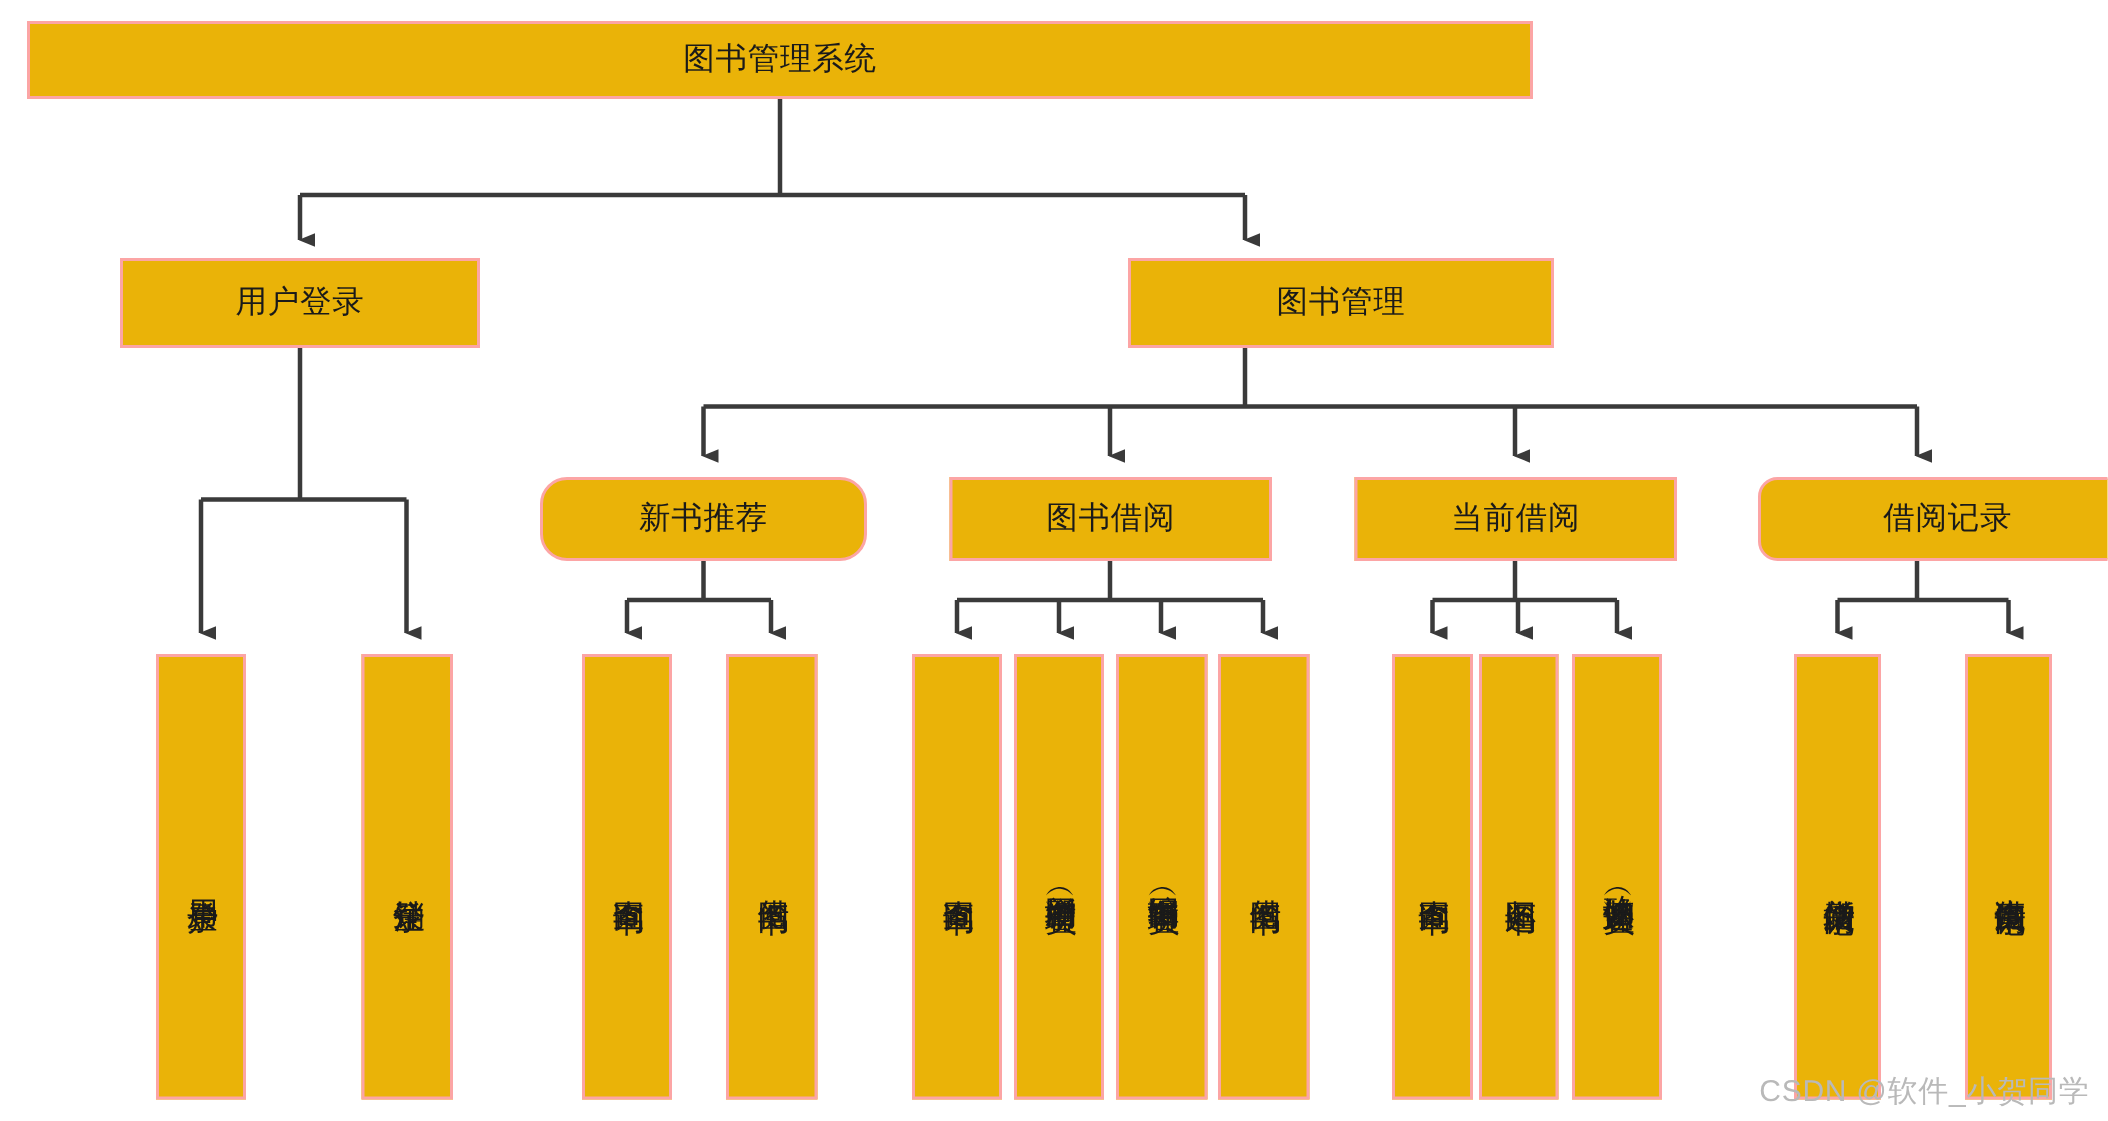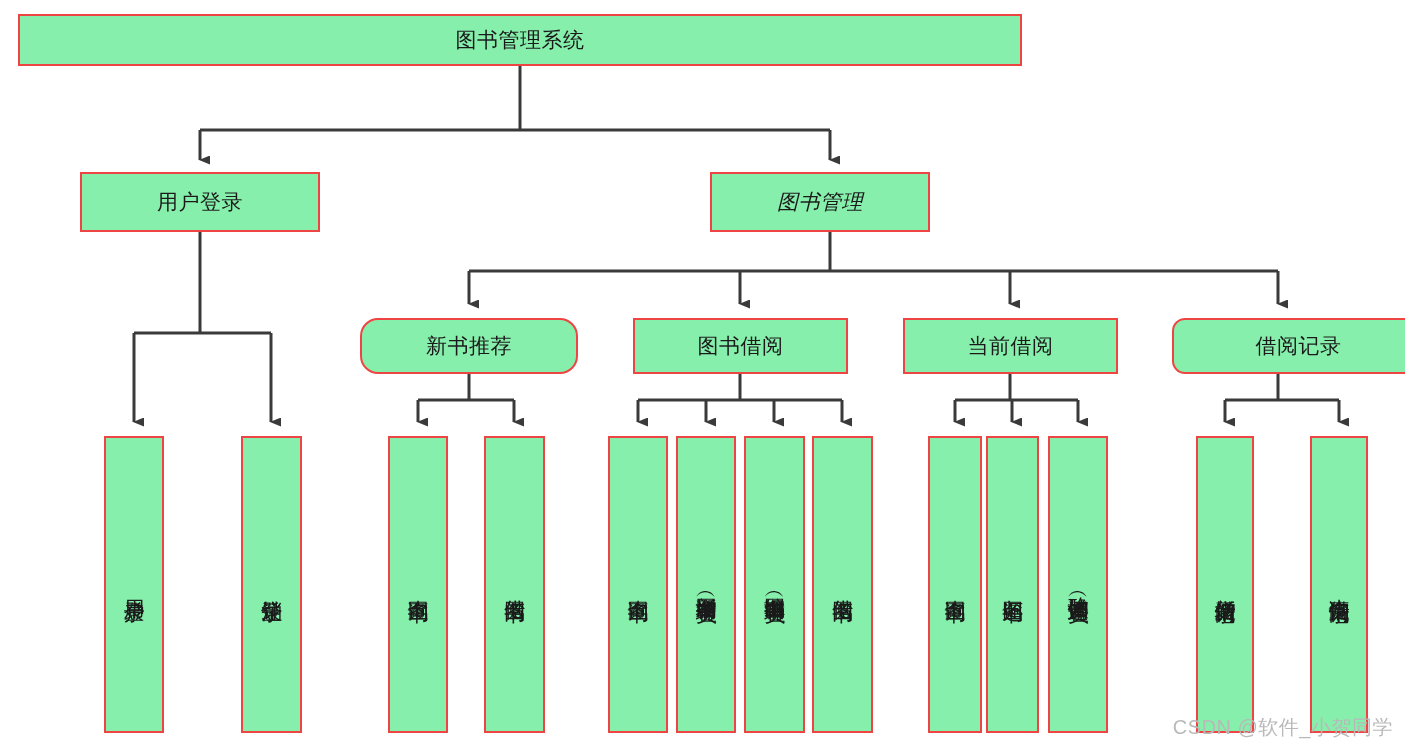--- a/index.html
+++ b/index.html
@@ -22,22 +22,22 @@
   svg.canvas {
     position: absolute;
     top: 0;
     left: 0;
     width: 1405px;
     height: 747px;
   }
   .node-box {
     position: absolute;
     box-sizing: border-box;
-    background: #86efac;
-    border: 2px solid #ef4444;
+    background: #eab308;
+    border: 2px solid #fca5a5;
     display: flex;
     align-items: center;
     justify-content: center;
     color: #1a1a1a;
   }
   .node-label {
     display: block;
     text-align: center;
     letter-spacing: 0.5px;
     white-space: nowrap;
@@ -142,21 +142,21 @@
   </svg>
 
   <div class="node-box node-root node-horizontal" style="left:18px; top:14px; width:1004px; height:52px;">
     <span class="node-label">图书管理系统</span>
   </div>
 
   <div class="node-box node-horizontal" style="left:80px; top:172px; width:240px; height:60px;">
     <span class="node-label">用户登录</span>
   </div>
 
-  <div class="node-box node-horizontal" style="left:710px; top:172px; width:220px; height:60px;font-style:italic;">
+  <div class="node-box node-horizontal" style="left:752px; top:172px; width:284px; height:60px;">
     <span class="node-label">图书管理</span>
   </div>
 
   <div class="node-box node-horizontal" style="left:360px; top:318px; width:218px; height:56px;border-radius:18px;">
     <span class="node-label">新书推荐</span>
   </div>
 
   <div class="node-box node-horizontal" style="left:633px; top:318px; width:215px; height:56px;">
     <span class="node-label">图书借阅</span>
   </div>

